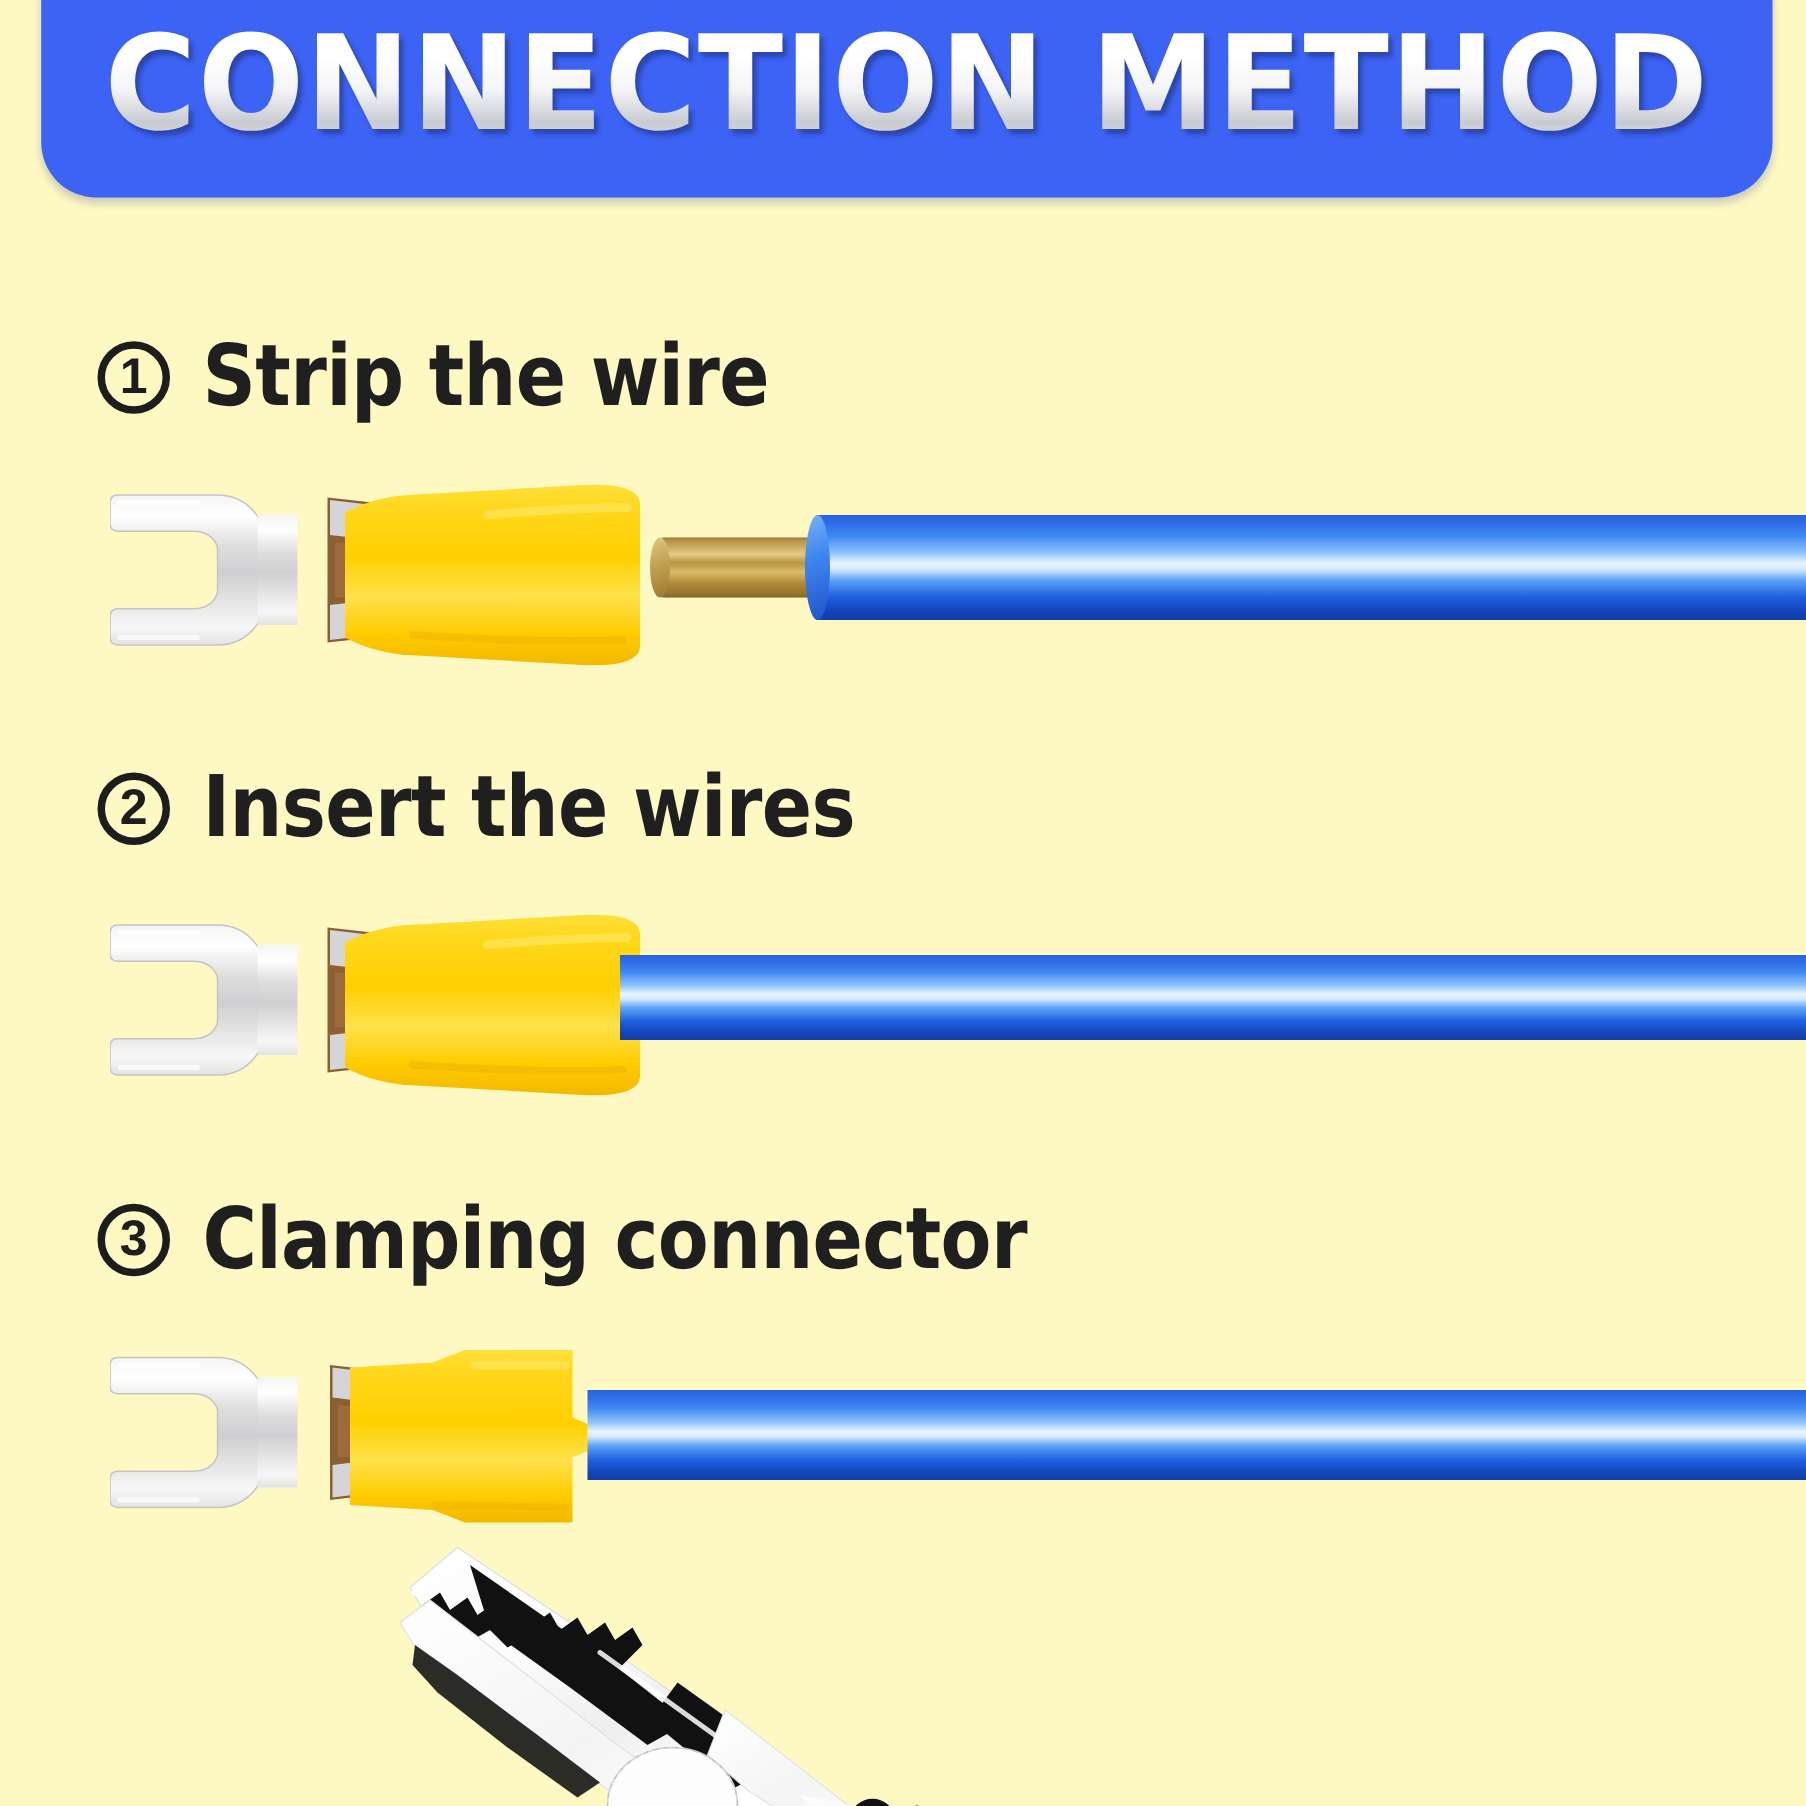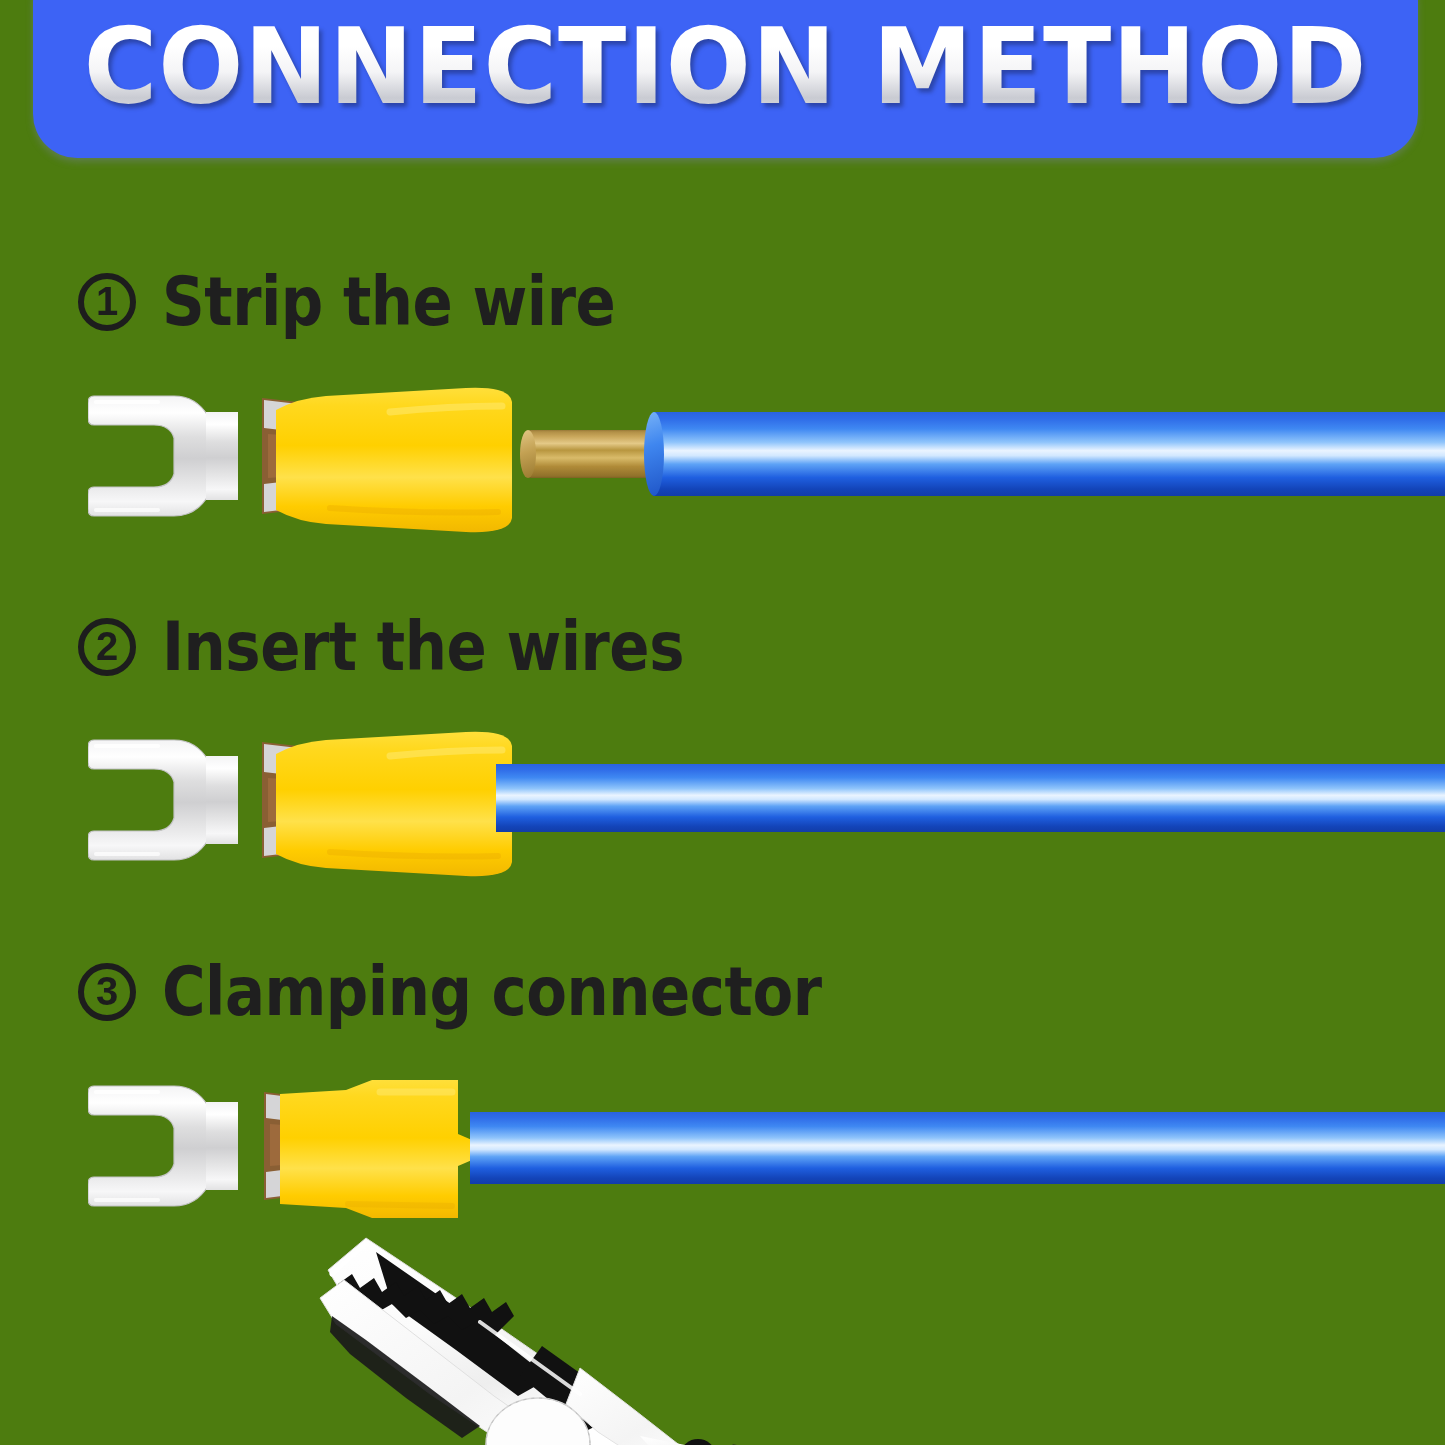--- a/index.html
+++ b/index.html
@@ -8,21 +8,21 @@
     padding: 0;
     background: #ffffff;
   }
   body {
     font-family: "Liberation Sans", sans-serif;
   }
   #page {
     position: relative;
     width: 1445px;
     height: 1445px;
-    background: #4d7c0f;
+    background: #fef9c3;
     overflow: hidden;
   }
 
   
   .banner {
     position: absolute;
     left: 33px;
     top: -42px;
     width: 1385px;
     height: 200px;

